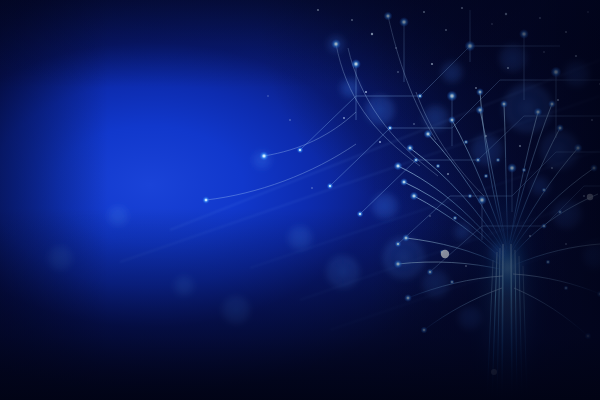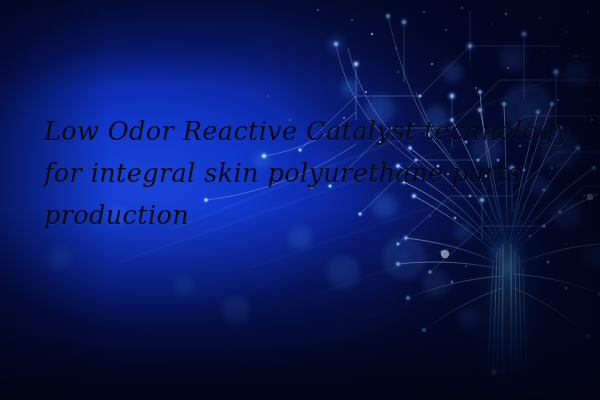--- a/index.html
+++ b/index.html
@@ -328,15 +328,14 @@
 
     <g>
       <circle cx="445" cy="254" r="4.2" fill="#f2faff" opacity="0.92"></circle>
       <circle cx="590" cy="197" r="3.2" fill="#eaf6ff" opacity="0.75"></circle>
       <circle cx="494" cy="372" r="3.0" fill="#dff0ff" opacity="0.55"></circle>
     </g>
   </svg>
 
   <div class="layer" id="bg-vignette"></div>
 
-  <div id="headline">Low Odor Reactive Catalyst technology for integral skin polyurethane parts production</div>
 
 </div>
 
 </body></html>

